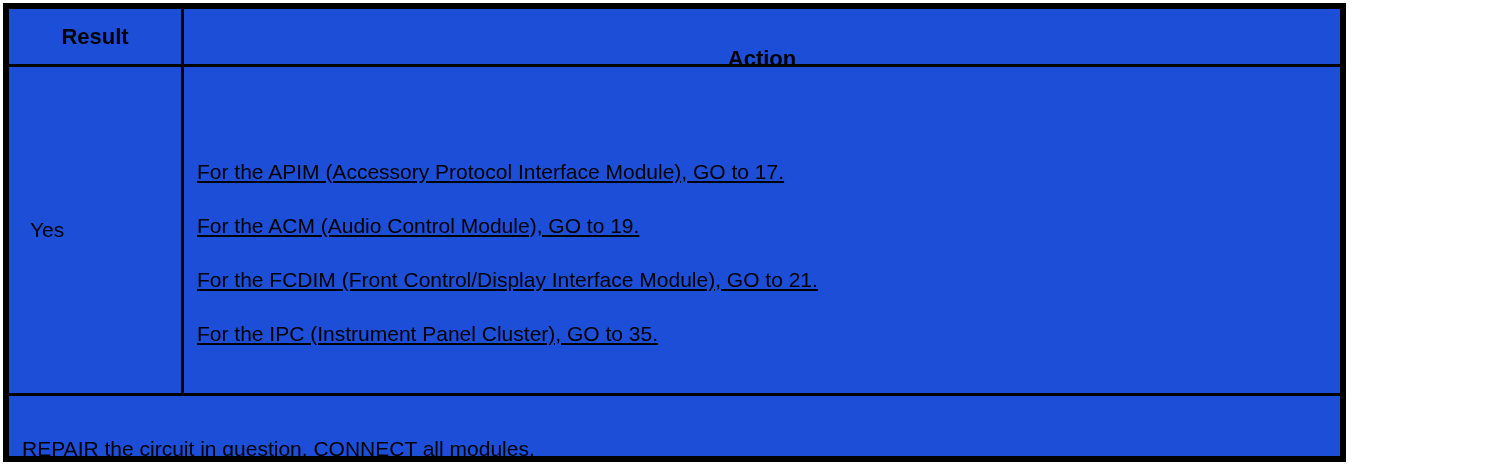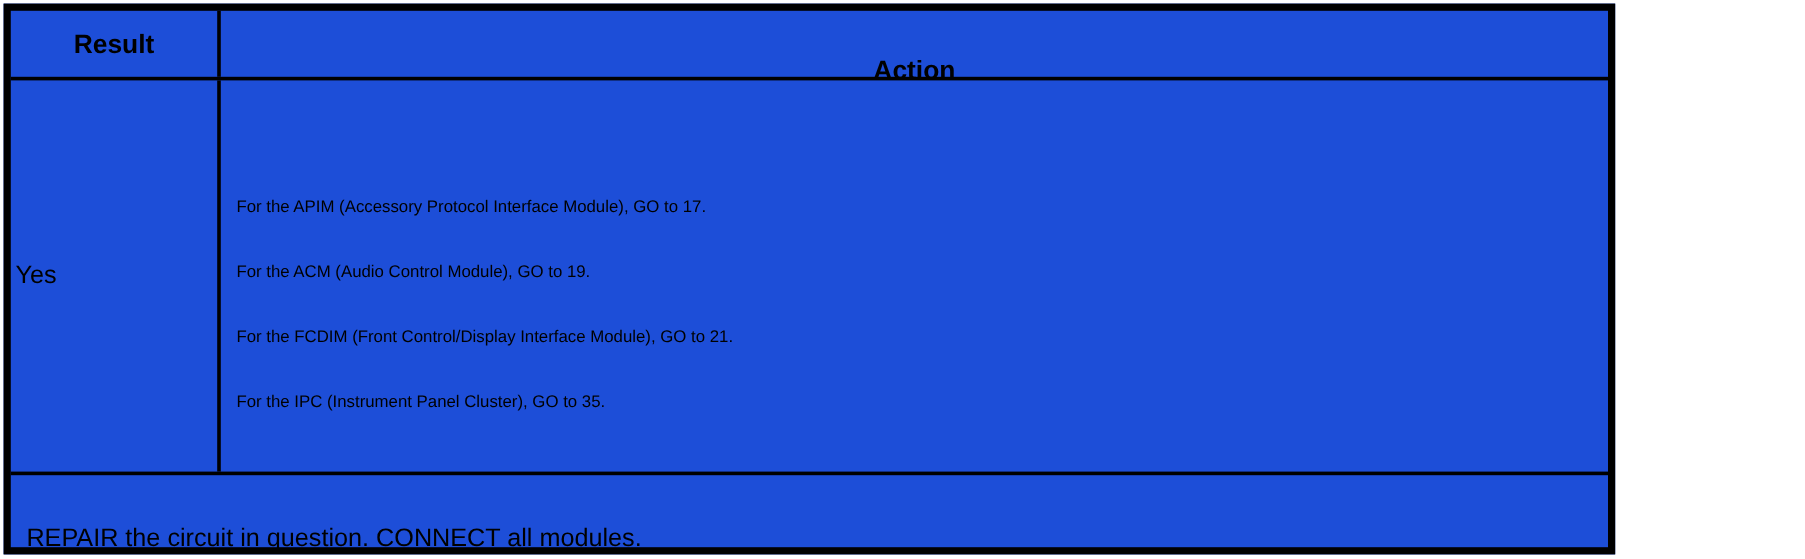--- a/index.html
+++ b/index.html
@@ -60,42 +60,43 @@
     display: flex;
     align-items: center;
     justify-content: center;
     font-size: 22px;
     font-weight: bold;
     letter-spacing: 0px;
   }
   .result-cell {
     display: flex;
     align-items: center;
-    padding-left: 4px;
+    padding-left: 21px;
     font-size: 21px;
   }
   .action-cell-multi {
     display: flex;
     flex-direction: column;
     justify-content: center;
     padding-left: 13px;
     padding-right: 8px;
   }
   .action-cell-single {
     display: flex;
     align-items: center;
     padding-left: 13px;
     padding-right: 24px;
     font-size: 21px;
   }
   .action-line {
     margin: 0;
-    font-size: 14px;
+    font-size: 21px;
     line-height: 54px;
     white-space: nowrap;
+    text-decoration: underline;
   }
 </style>
 </head>
 <body>
 
 <div class="decision-table">
 
   <div class="t-row header-row">
     <div class="cell result-col header-cell">Result</div>
     <div class="cell action-col header-cell">Action</div>

